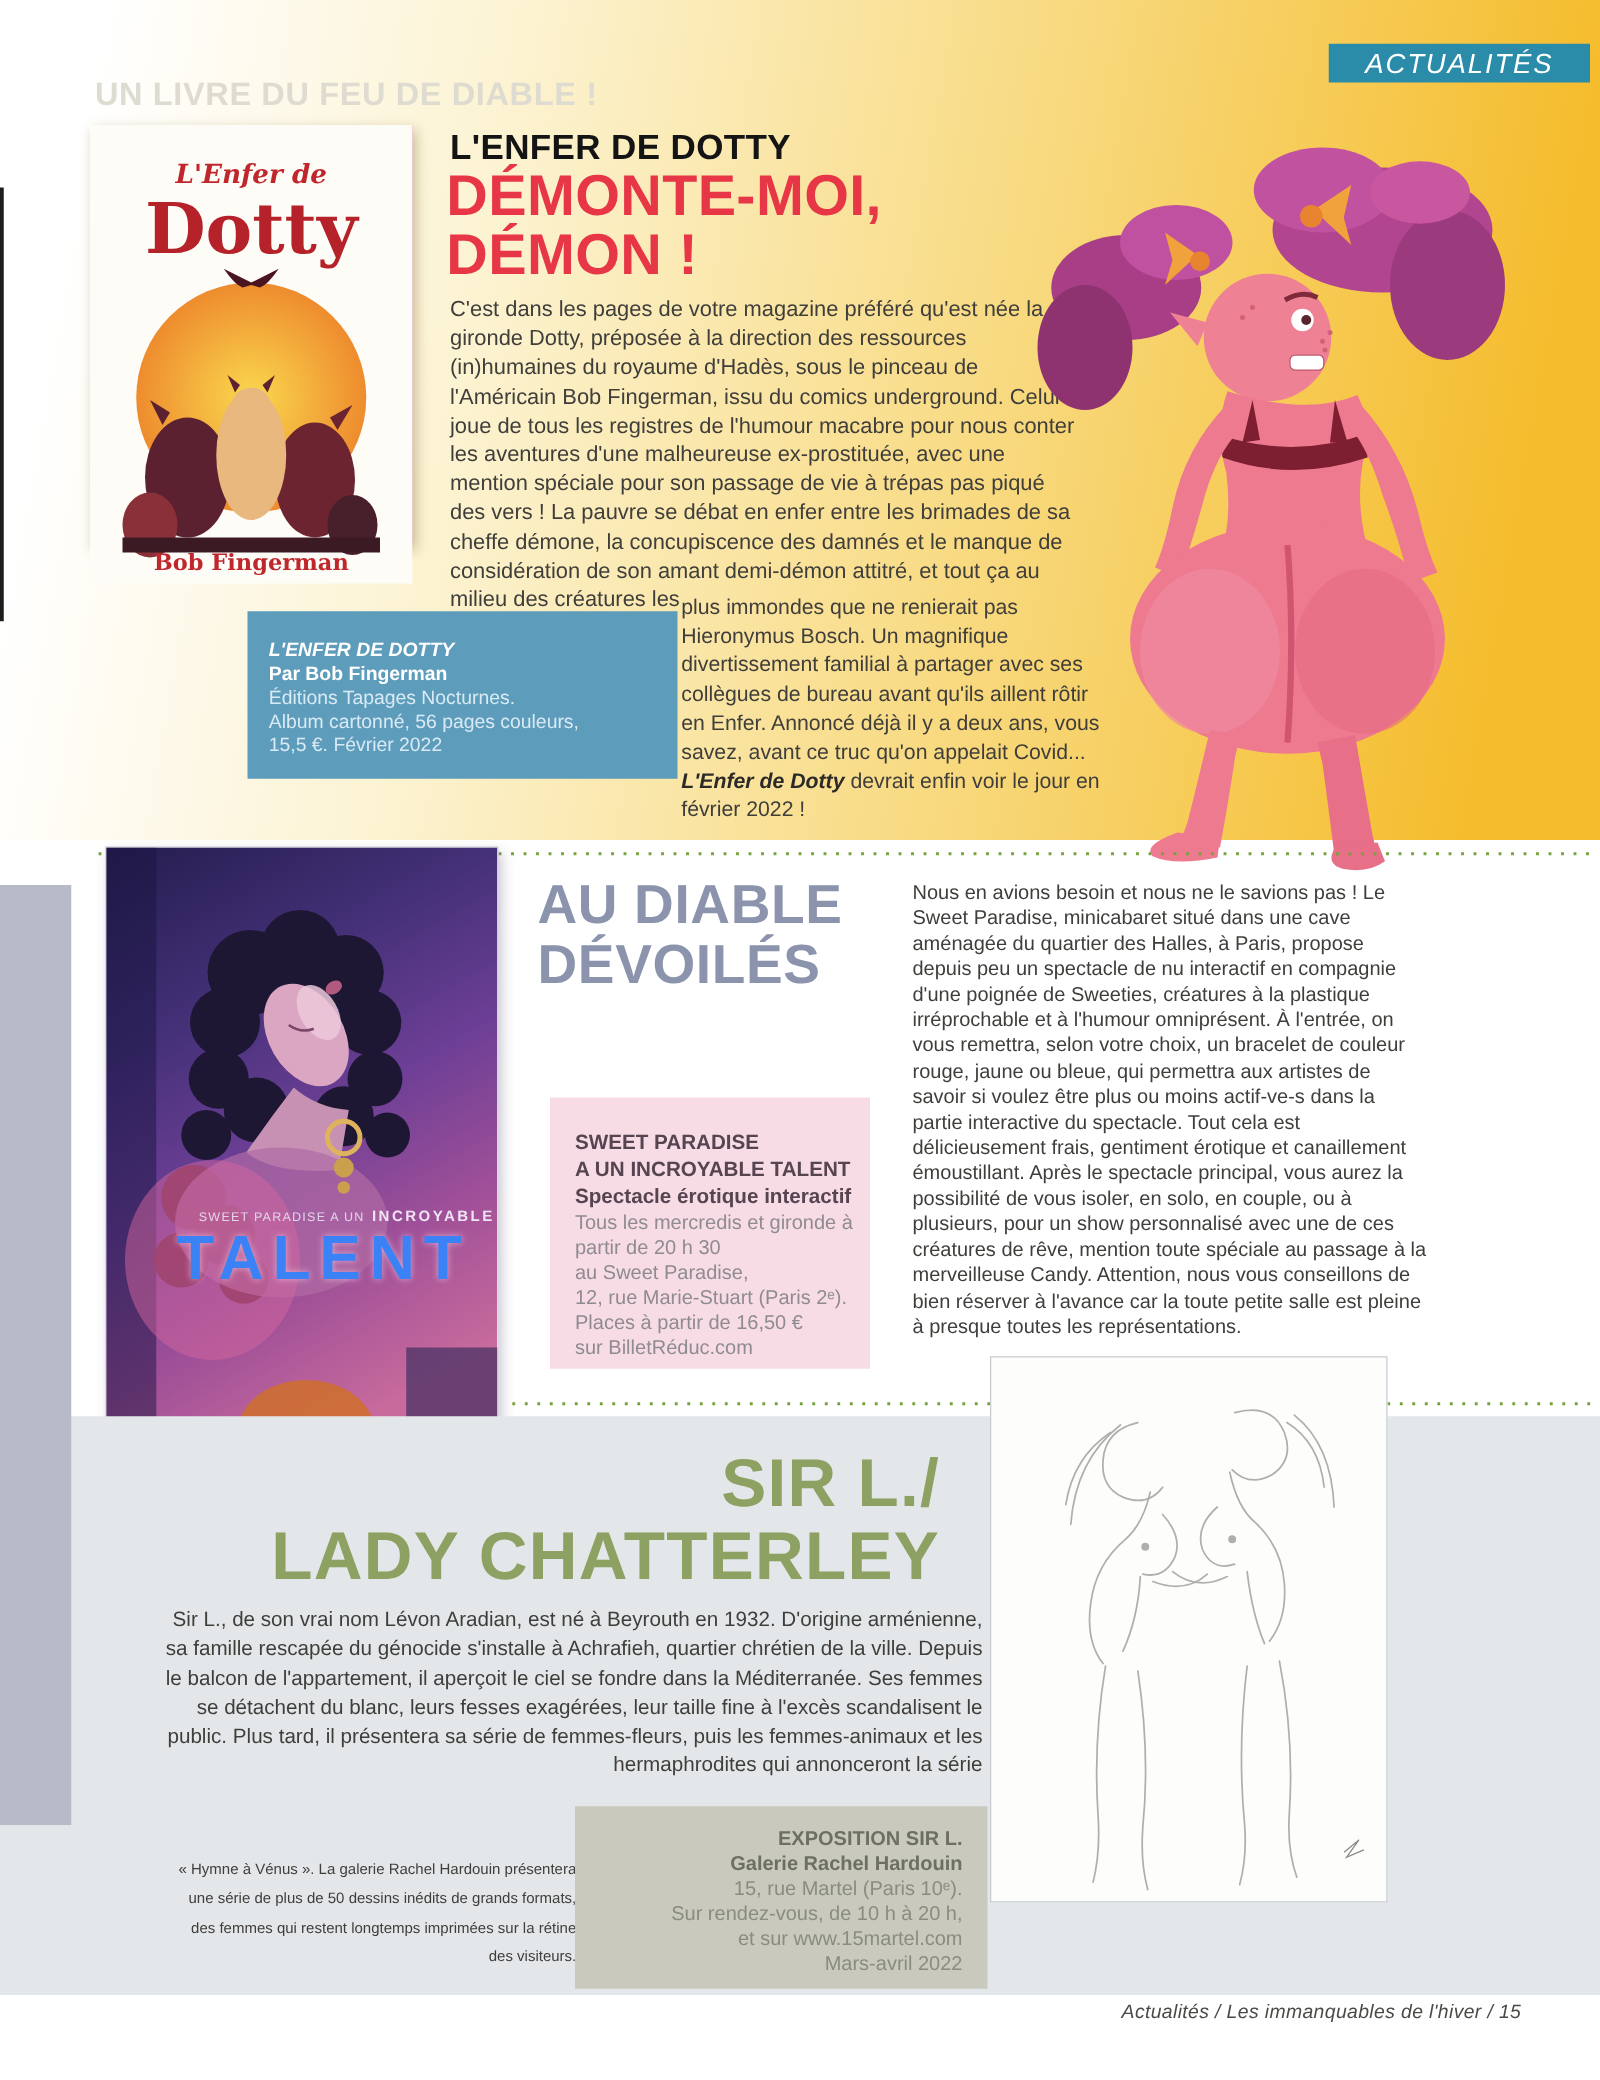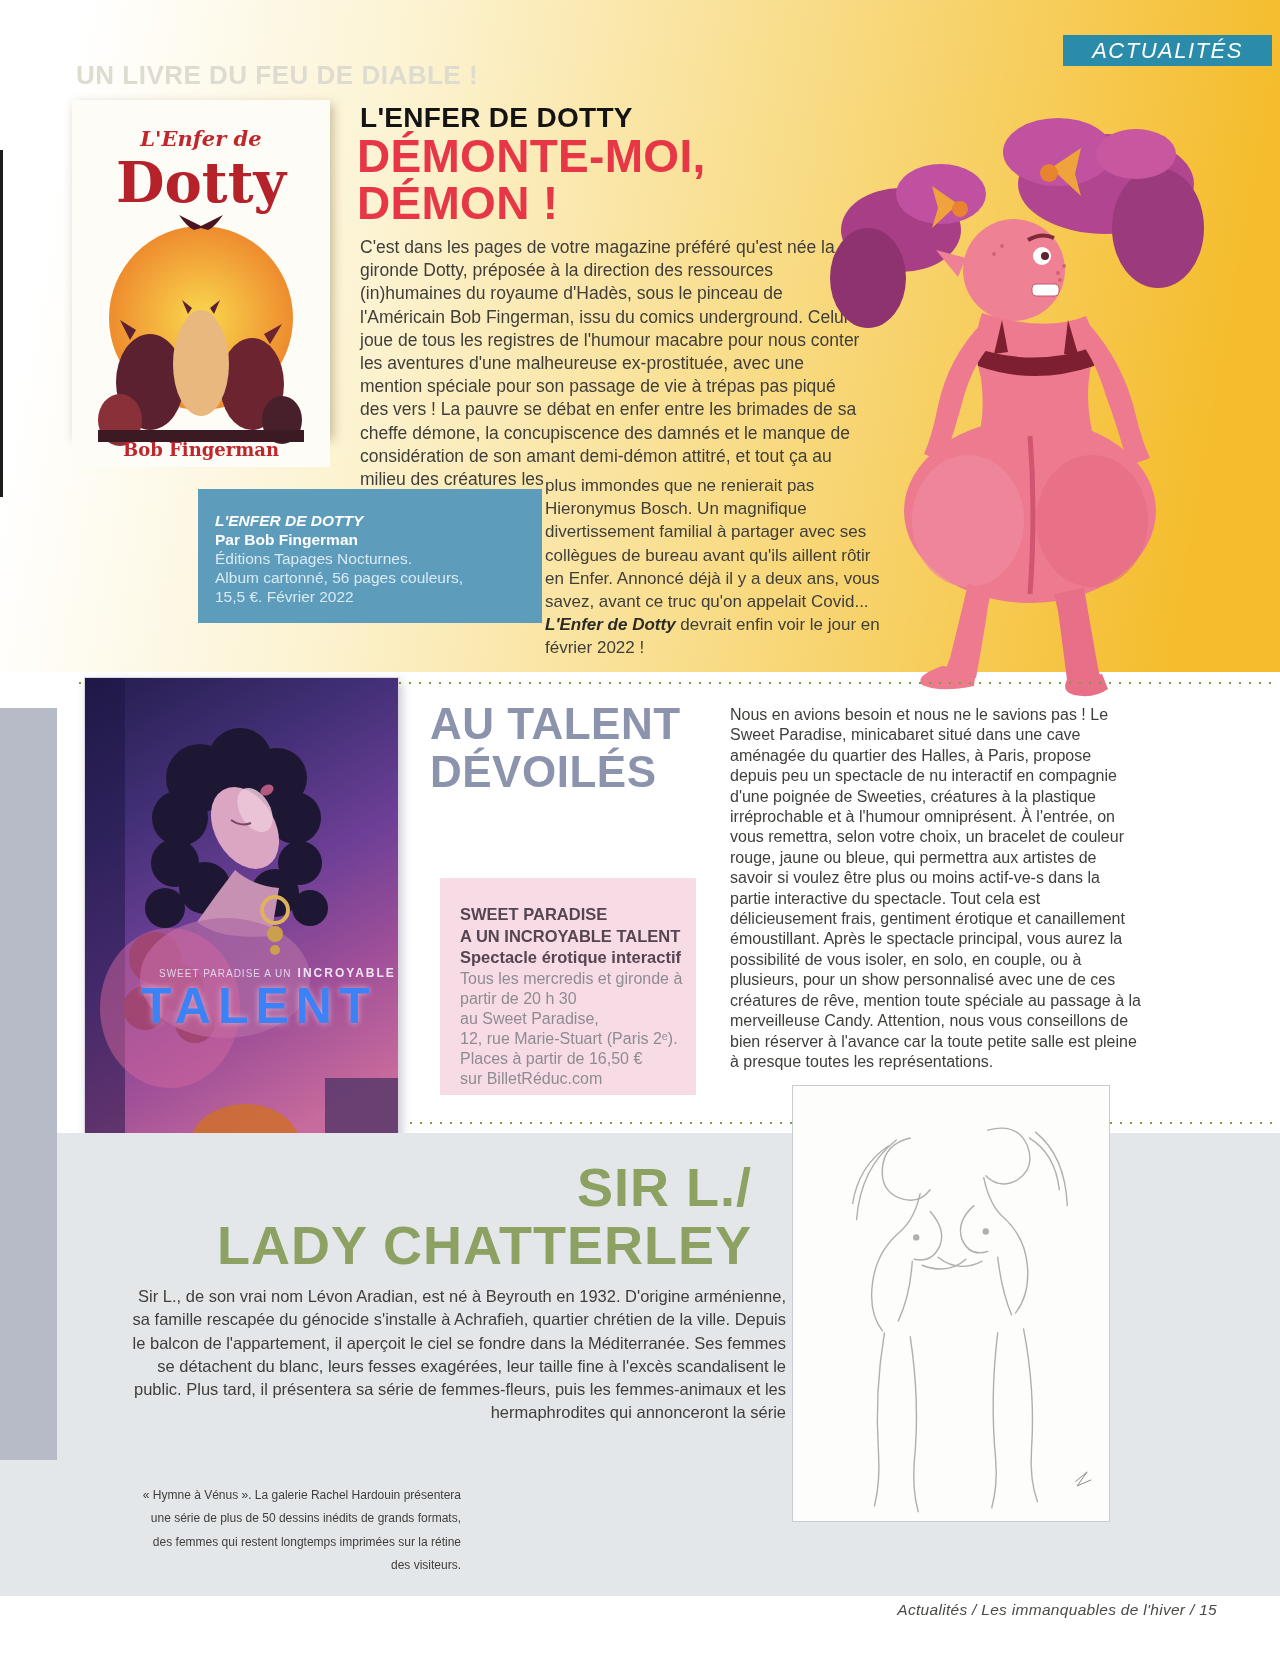--- a/index.html
+++ b/index.html
@@ -221,21 +221,21 @@
         <circle cx="190" cy="256" r="8" fill="#caa04e"></circle>
         <circle cx="190" cy="272" r="5" fill="#caa04e"></circle>
       </g>
       <ellipse cx="160" cy="468" rx="55" ry="42" fill="#cf6e2c" opacity="0.85"></ellipse>
     </svg>
     <div class="abs cap1"><span>SWEET PARADISE A UN</span><span class="mid">INCROYABLE</span></div>
     <div class="abs cap2">TALENT</div>
   </div>
 
   <div class="abs par-title">
-    <div>AU TALENT</div>
+    <div>AU DIABLE</div>
     <div>DÉVOILÉS</div>
   </div>
 
   <div class="abs box-pink">
     <div class="h">SWEET PARADISE</div>
     <div class="h">A UN INCROYABLE TALENT</div>
     <div class="h">Spectacle érotique interactif</div>
     <div class="g">Tous les mercredis et gironde à</div>
     <div class="g">partir de 20 h 30</div>
     <div class="g">au Sweet Paradise,</div>
@@ -250,20 +250,28 @@
   <div class="abs left-bar"></div>
   <div class="abs dots dots2"></div>
 
   <div class="abs sirl-title">
     <div>SIR L./</div>
     <div>LADY CHATTERLEY</div>
   </div>
   <div class="abs body-text sirl-w">Sir L., de son vrai nom Lévon Aradian, est né à Beyrouth en 1932. D'origine arménienne, sa famille rescapée du génocide s'installe à Achrafieh, quartier chrétien de la ville. Depuis le balcon de l'appartement, il aperçoit le ciel se fondre dans la Méditerranée. Ses femmes se détachent du blanc, leurs fesses exagérées, leur taille fine à l'excès scandalisent le public. Plus tard, il présentera sa série de femmes-fleurs, puis les femmes-animaux et les hermaphrodites qui annonceront la série</div>
   <div class="abs body-text sirl-n">« Hymne à Vénus ». La galerie Rachel Hardouin présentera une série de plus de 50 dessins inédits de grands formats, des femmes qui restent longtemps imprimées sur la rétine des visiteurs.</div>
 
+  <div class="abs box-khaki">
+    <div class="b">EXPOSITION SIR L.</div>
+    <div class="b">Galerie Rachel Hardouin</div>
+    <div>15, rue Martel (Paris 10ᵉ).</div>
+    <div>Sur rendez-vous, de 10 h à 20 h,</div>
+    <div>et sur www.15martel.com</div>
+    <div>Mars-avril 2022</div>
+  </div>
 
   <div class="abs drawing">
     <svg width="316" height="435" viewBox="0 0 318 437">
       <g fill="none" stroke="#b0afad" stroke-width="1.4" stroke-linecap="round">
         <path d="M118 52 q-26 6 -28 30 q-2 22 16 30 q20 8 32 -8"></path>
         <path d="M96 60 q-30 20 -36 58"></path>
         <path d="M104 54 q-36 28 -40 80"></path>
         <path d="M128 108 q-6 26 -20 38 q-24 20 -28 52 q-4 30 10 48"></path>
         <path d="M138 126 q16 18 10 34 q-8 18 -26 14"></path>
         <circle cx="124" cy="152" r="2.5" fill="#b0afad"></circle>

